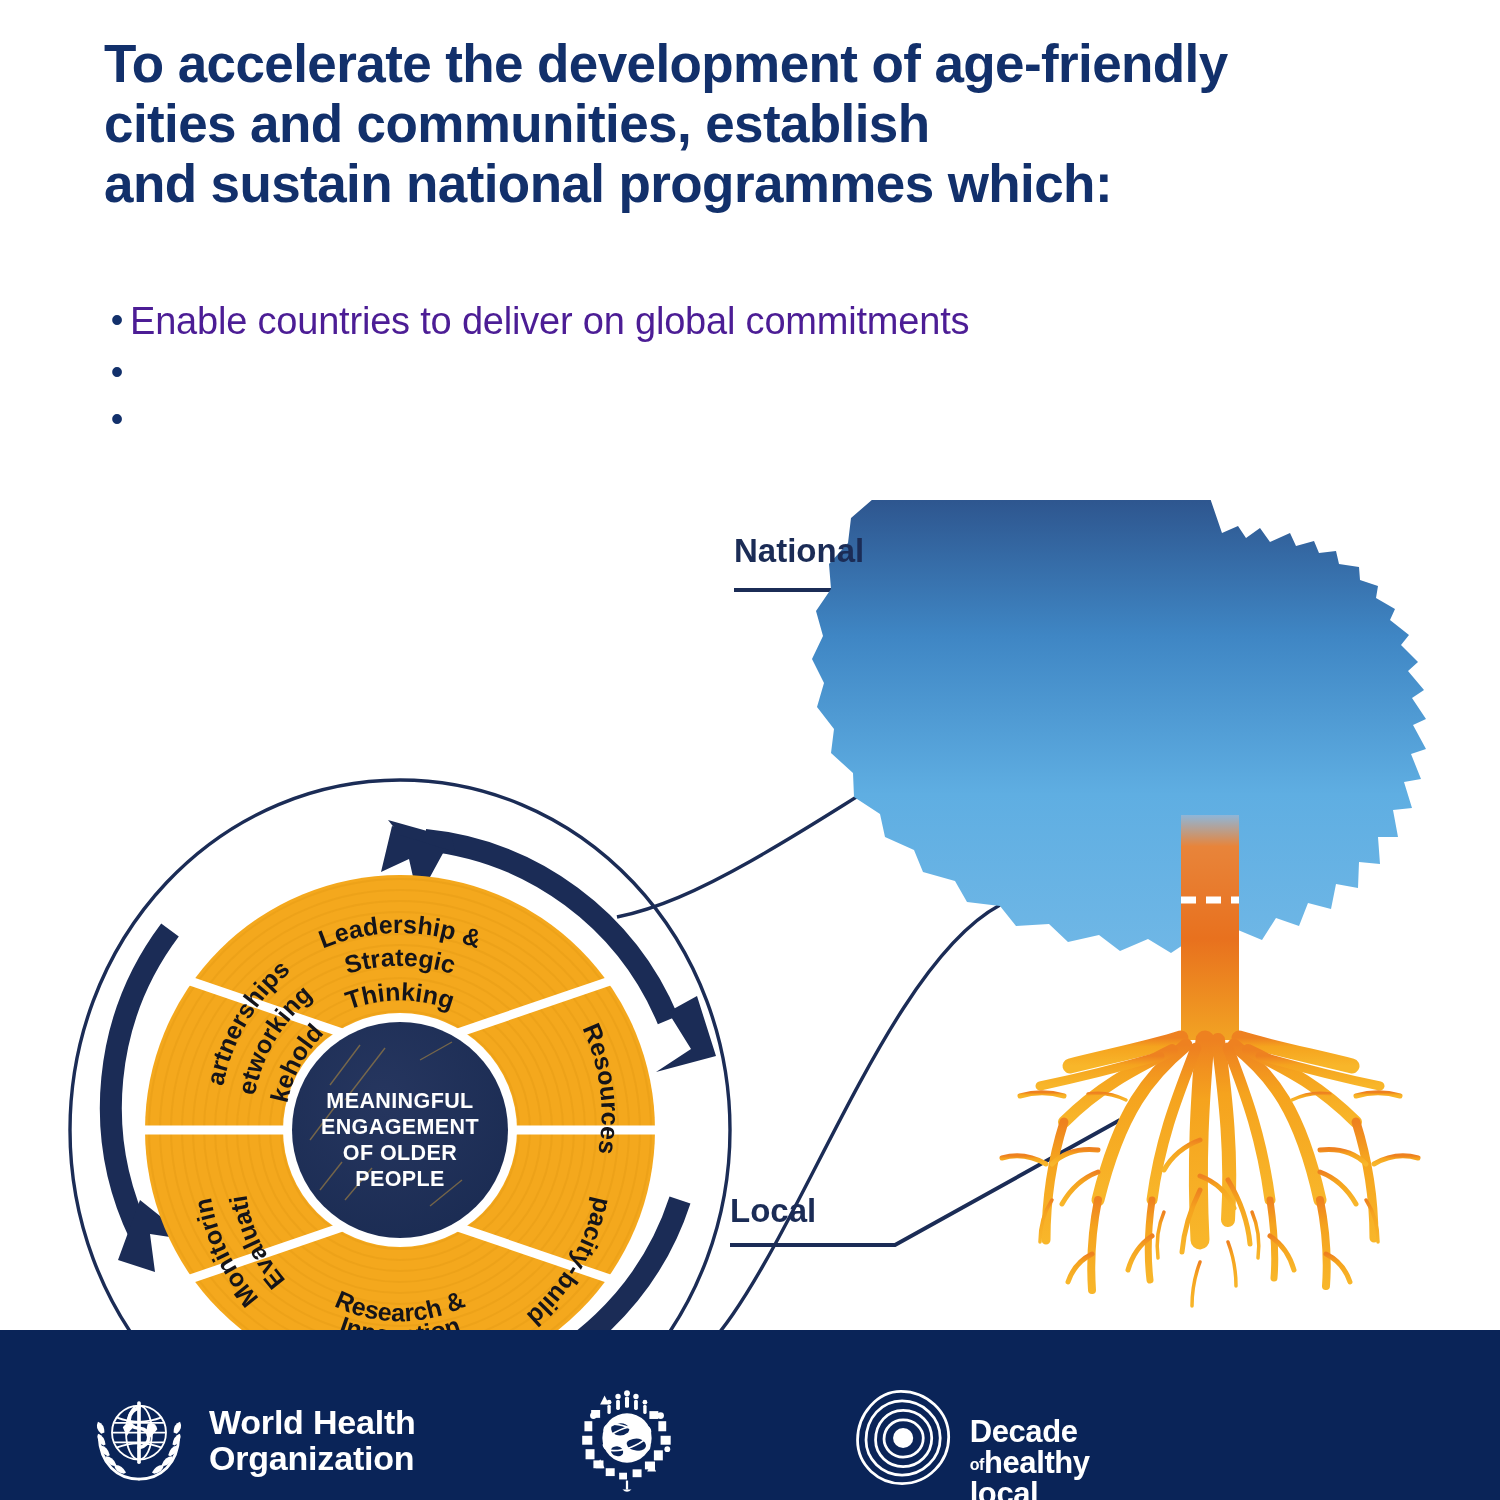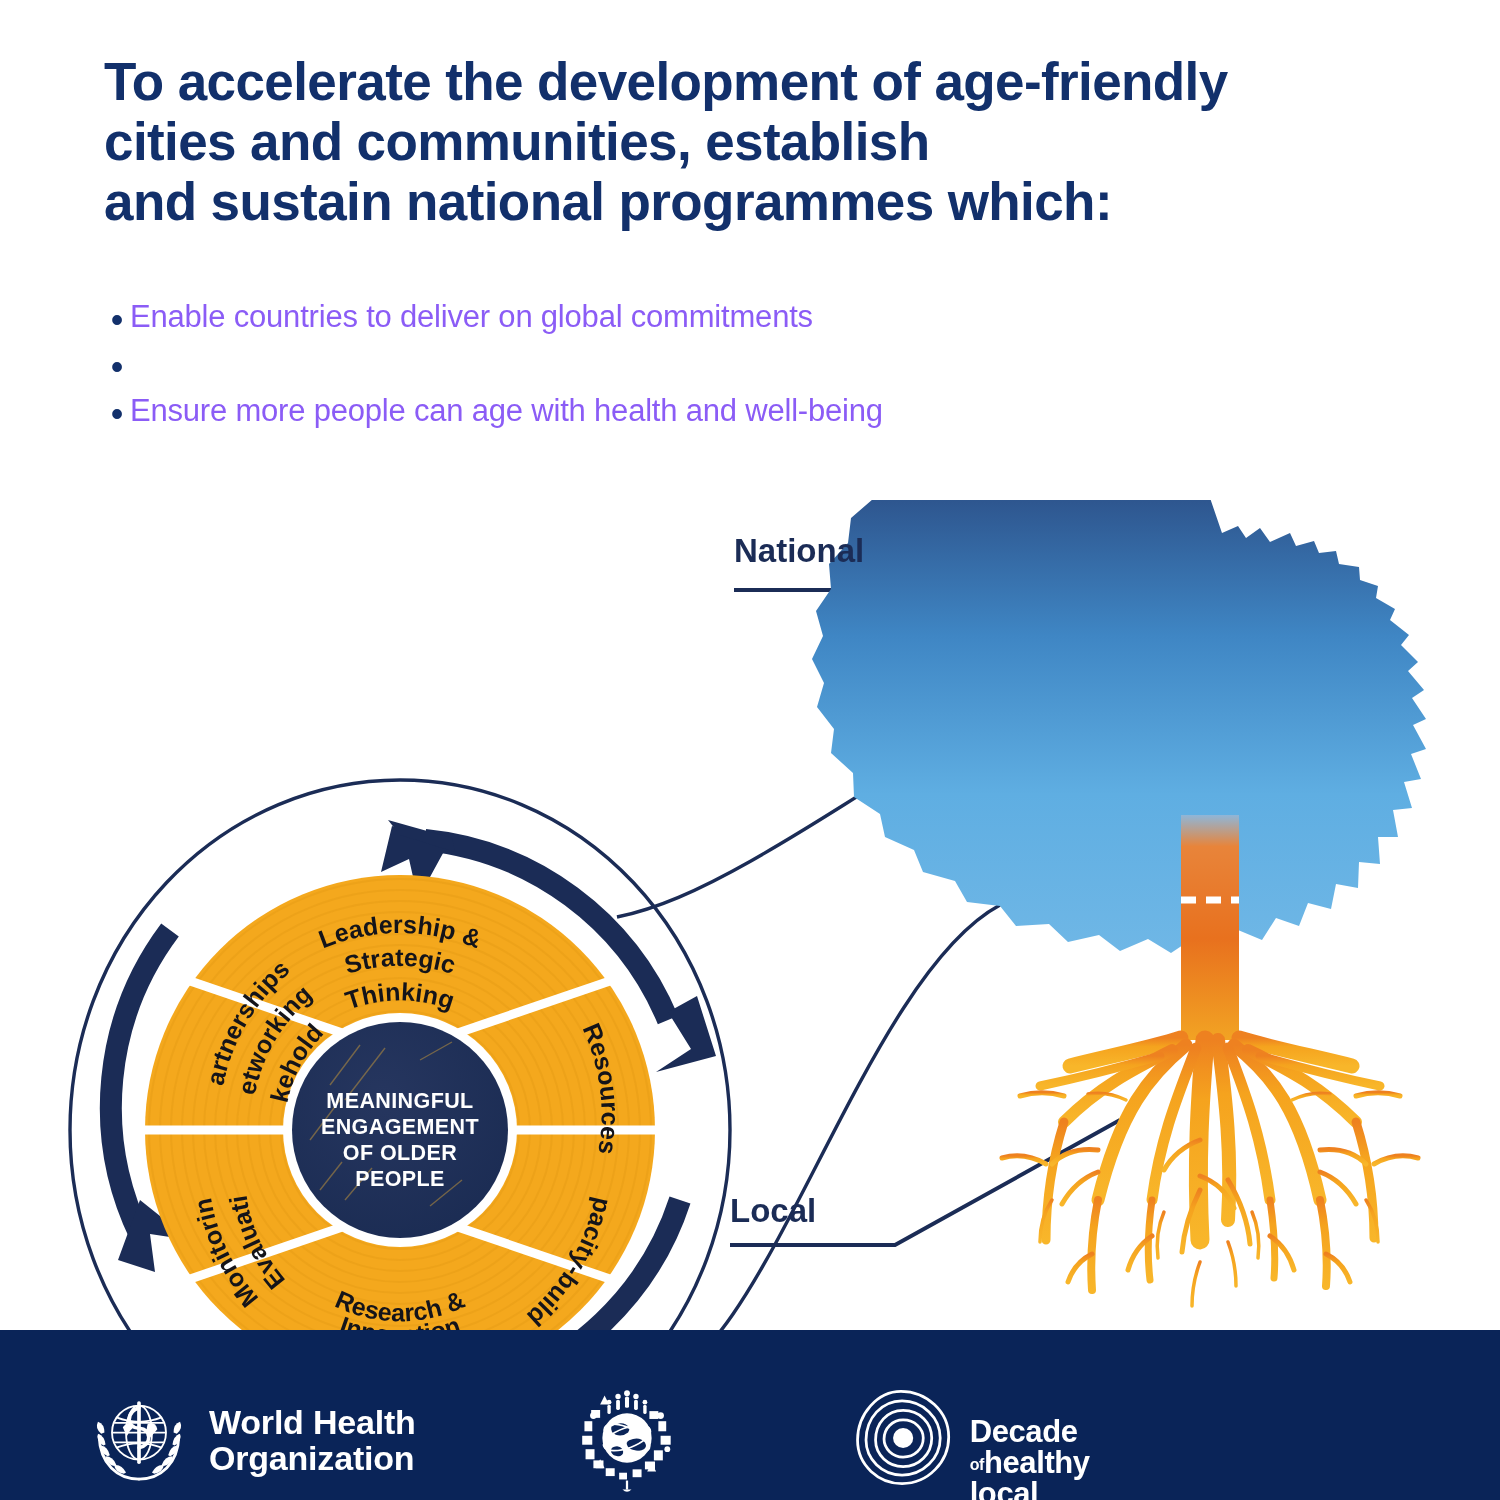--- a/index.html
+++ b/index.html
@@ -5,38 +5,38 @@
   * { margin:0; padding:0; box-sizing:border-box; }
   html,body { width:1500px; height:1500px; }
   body {
     background:#ffffff;
     font-family:"Liberation Sans", sans-serif;
     position:relative;
     overflow:hidden;
   }
 
   
-  #header { position:absolute; left:104px; top:52px; width:1360px; }
+  #header { position:absolute; left:104px; top:34px; width:1360px; }
   #title {
     font-size:53px;
     line-height:1.13;
     font-weight:bold;
     color:#12306B;
     letter-spacing:-0.6px;
     white-space:pre-line;
   }
   #bullets { position:absolute; left:104px; top:300px; width:1200px; }
   .bullet-row { display:flex; align-items:flex-start; margin-bottom:9px; }
   .bullet-dot {
     width:26px; flex:0 0 26px;
     color:#12306B; font-size:36px; line-height:1.0;
     text-align:center; padding-top:2px;
   }
   .bullet-text {
-    font-size:31px; line-height:1.12; color:#8b5cf6;
+    font-size:38px; line-height:1.12; color:#4c1d95;
     letter-spacing:-0.2px;
   }
 
   
   #art { position:absolute; left:0; top:500px; width:1500px; height:830px; }
   #art svg { display:block; }
 
   
   #footer {
     position:absolute; left:0; top:1330px; width:1500px; height:220px;
@@ -69,21 +69,20 @@
 <div id="bullets">
   <div class="bullet-row">
     <span class="bullet-dot">•</span>
     <span class="bullet-text">Enable countries to deliver on global commitments</span>
   </div>
   <div class="bullet-row">
     <span class="bullet-dot">•</span>
   </div>
   <div class="bullet-row">
     <span class="bullet-dot">•</span>
-    <span class="bullet-text">Ensure more people can age with health and well-being</span>
   </div>
 </div>
 
 <div id="art">
 <svg width="1500" height="830" viewBox="0 0 1500 830" xmlns="http://www.w3.org/2000/svg">
   <defs>
 
     <linearGradient id="canopyGrad" x1="0" y1="0" x2="0" y2="1">
       <stop offset="0%" stop-color="#1E2E5E"></stop>
       <stop offset="22%" stop-color="#2B4E86"></stop>

